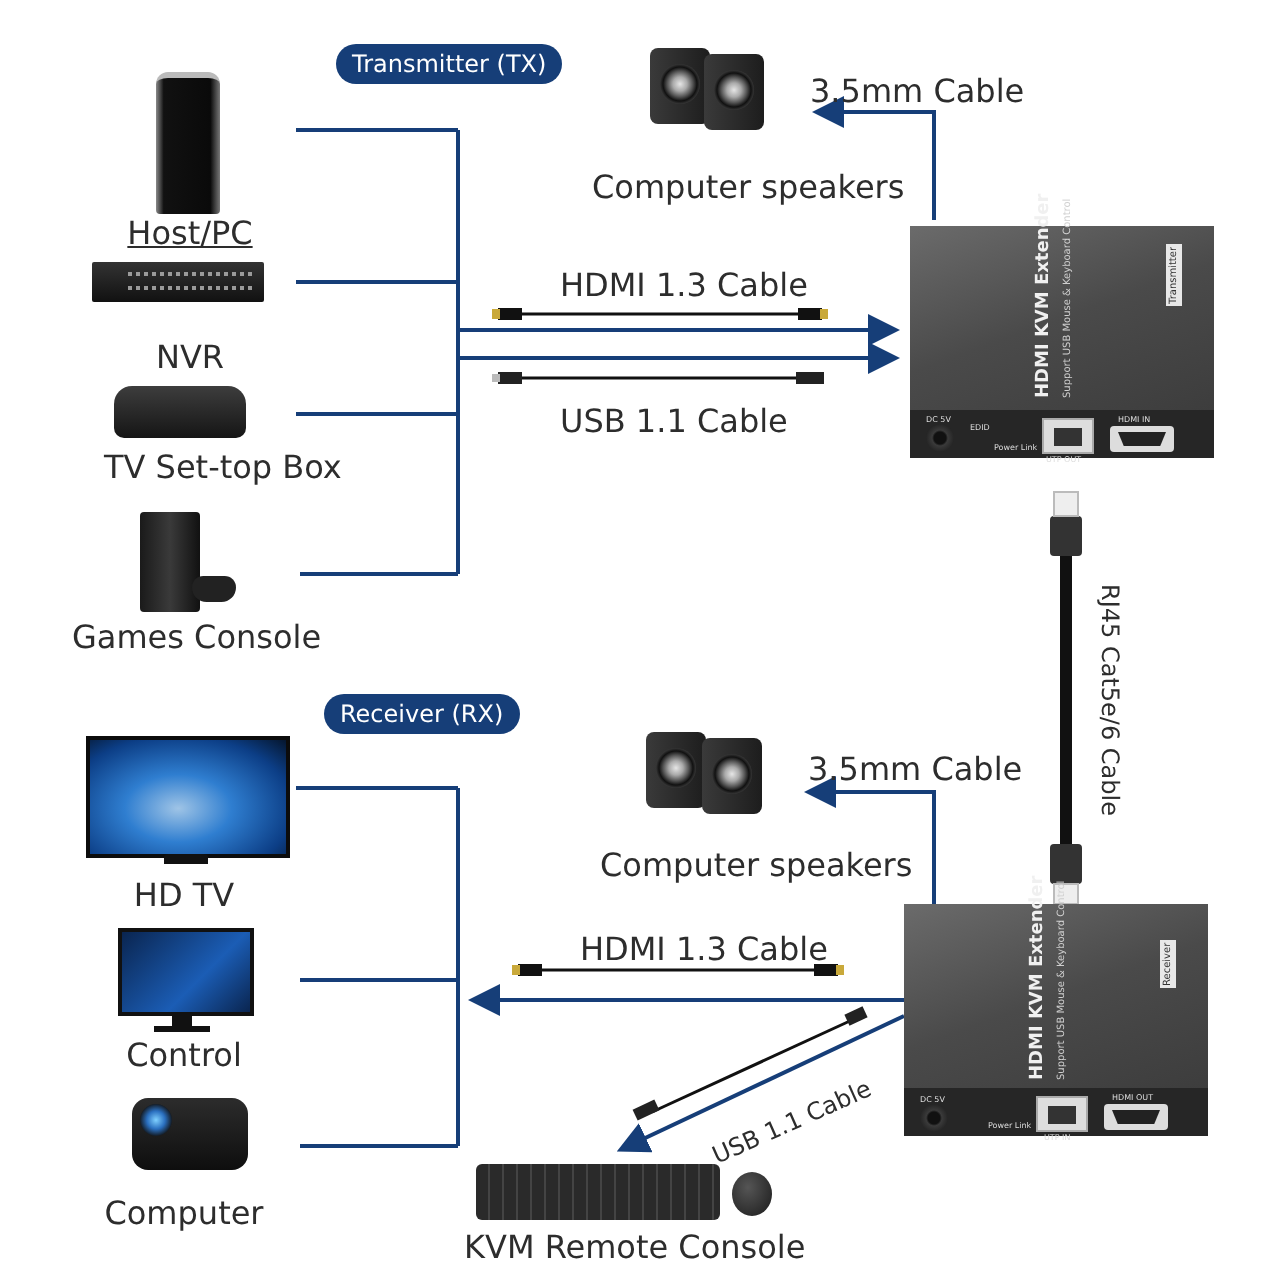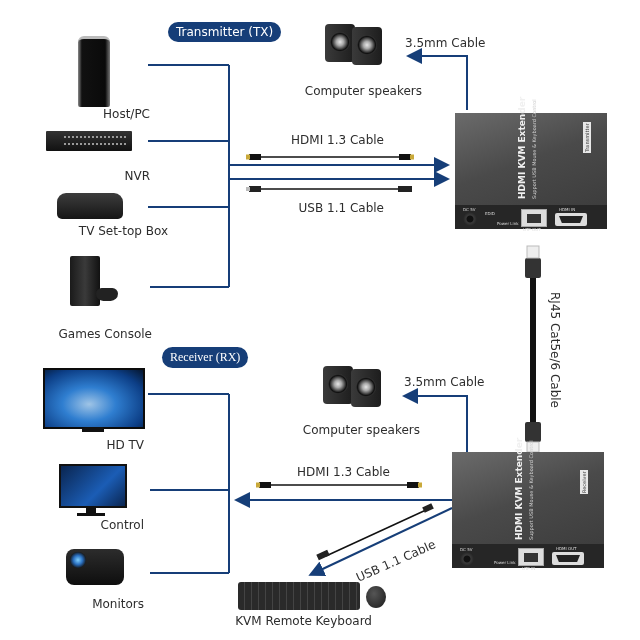--- a/index.html
+++ b/index.html
@@ -1,18 +1,18 @@
 <!DOCTYPE html>
 <html><head>
 <meta charset="utf-8">
 <style>
   html, body { margin: 0; padding: 0; background: #ffffff; }
   body { width: 640px; height: 640px; position: relative; overflow: hidden;
          font-family: "DejaVu Sans", "Liberation Sans", sans-serif; color: #2a2a2a; }
-  .label { position: absolute; font-size: 12px; color: #2d2d2d; white-space: nowrap; text-align: right; }
+  .label { position: absolute; font-size: 16px; color: #2d2d2d; white-space: nowrap; text-align: center; }
   .pill { position: absolute; background: #163e78; color: #fff; font-size: 12px; border-radius: 12px;
           padding: 3px 8px; white-space: nowrap; }
   svg.wires { position: absolute; left: 0; top: 0; width: 640px; height: 640px; }
   .device { position: absolute; }
   
   .pc { left: 78px; top: 36px; width: 32px; height: 68px; border-radius: 6px 6px 2px 2px;
         background: linear-gradient(90deg,#8a8a8a 0,#111 12%,#0a0a0a 85%,#777 100%);
         border-top: 3px solid #bbb; }
   .nvr { left: 46px; top: 131px; width: 86px; height: 20px; background: linear-gradient(#333,#111);
          border-radius: 1px; }
@@ -113,60 +113,60 @@
   <g>
     <rect x="530" y="264" width="6" height="172" fill="#111"></rect>
     <rect x="525" y="258" width="16" height="20" rx="2" fill="#333"></rect>
     <rect x="525" y="422" width="16" height="20" rx="2" fill="#333"></rect>
     <rect x="527" y="246" width="12" height="12" fill="#eee" stroke="#bbb"></rect>
     <rect x="527" y="442" width="12" height="10" fill="#eee" stroke="#bbb"></rect>
   </g>
 </svg>
 
 <div class="pill" style="left:149px;top:22px;margin-left:19px;">Transmitter (TX)</div>
-<div class="pill" style="left:162px;top:347px;font-family:Liberation Serif, serif;">Receiver (RX)</div>
+<div class="pill" style="left:162px;top:347px;">Receiver (RX)</div>
 
 <div class="device pc"></div>
-<div class="label" style="left:40px;top:107px;width:110px;">Host/PC</div>
+<div class="label" style="left:40px;top:107px;width:110px;text-decoration:underline;">Host/PC</div>
 <div class="device nvr"></div>
 <div class="label" style="left:40px;top:169px;width:110px;">NVR</div>
 <div class="device stb"></div>
 <div class="label" style="left:52px;top:224px;width:116px;">TV Set-top Box</div>
 <div class="device xbox"></div>
 <div class="device pad"></div>
-<div class="label" style="left:36px;top:327px;width:116px;">Games Console</div>
+<div class="label" style="left:36px;top:309px;width:116px;">Games Console</div>
 
 <div class="device tv"></div>
 <div class="device tv-stand"></div>
 <div class="label" style="left:40px;top:438px;width:104px;">HD TV</div>
 <div class="device mon"></div>
 <div class="device mon-stand"></div>
 <div class="device mon-base"></div>
 <div class="label" style="left:40px;top:518px;width:104px;">Control</div>
 <div class="device proj"></div>
 <div class="device proj-lens"></div>
-<div class="label" style="left:40px;top:597px;width:104px;">Monitors</div>
+<div class="label" style="left:40px;top:597px;width:104px;">Computer</div>
 
 <div class="spk" style="left:325px;top:24px;"></div>
 <div class="spk" style="left:352px;top:27px;"></div>
 <div class="label" style="left:405px;top:36px;">3.5mm Cable</div>
 <div class="label" style="left:296px;top:84px;width:126px;">Computer speakers</div>
 <div class="label" style="left:280px;top:133px;width:104px;">HDMI 1.3 Cable</div>
 <div class="label" style="left:280px;top:201px;width:104px;">USB 1.1 Cable</div>
 
 <div class="spk" style="left:323px;top:366px;"></div>
 <div class="spk" style="left:351px;top:369px;"></div>
 <div class="label" style="left:404px;top:375px;">3.5mm Cable</div>
 <div class="label" style="left:300px;top:423px;width:120px;">Computer speakers</div>
 <div class="label" style="left:290px;top:465px;width:100px;">HDMI 1.3 Cable</div>
 <div class="rot" style="left:354px;top:572px;transform:rotate(-24deg);">USB 1.1 Cable</div>
 
 <div class="device keyboard"></div>
 <div class="device mouse"></div>
-<div class="label" style="left:232px;top:614px;width:140px;">KVM Remote Keyboard</div>
+<div class="label" style="left:232px;top:614px;width:140px;">KVM Remote Console</div>
 
 <div class="rot" style="left:562px;top:292px;transform:rotate(90deg);">RJ45 Cat5e/6 Cable</div>
 
 <div class="box" style="left:455px;top:113px;">
   <div class="box-top"></div>
   <div class="box-front"></div>
   <div class="box-title" style="left:62px;top:86px;">HDMI KVM Extender</div>
   <div class="box-sub" style="left:76px;top:86px;">Support USB Mouse &amp; Keyboard Control</div>
   <div class="box-tag" style="left:128px;top:40px;">Transmitter</div>
   <div class="port-dc" style="left:8px;top:99px;"></div>

